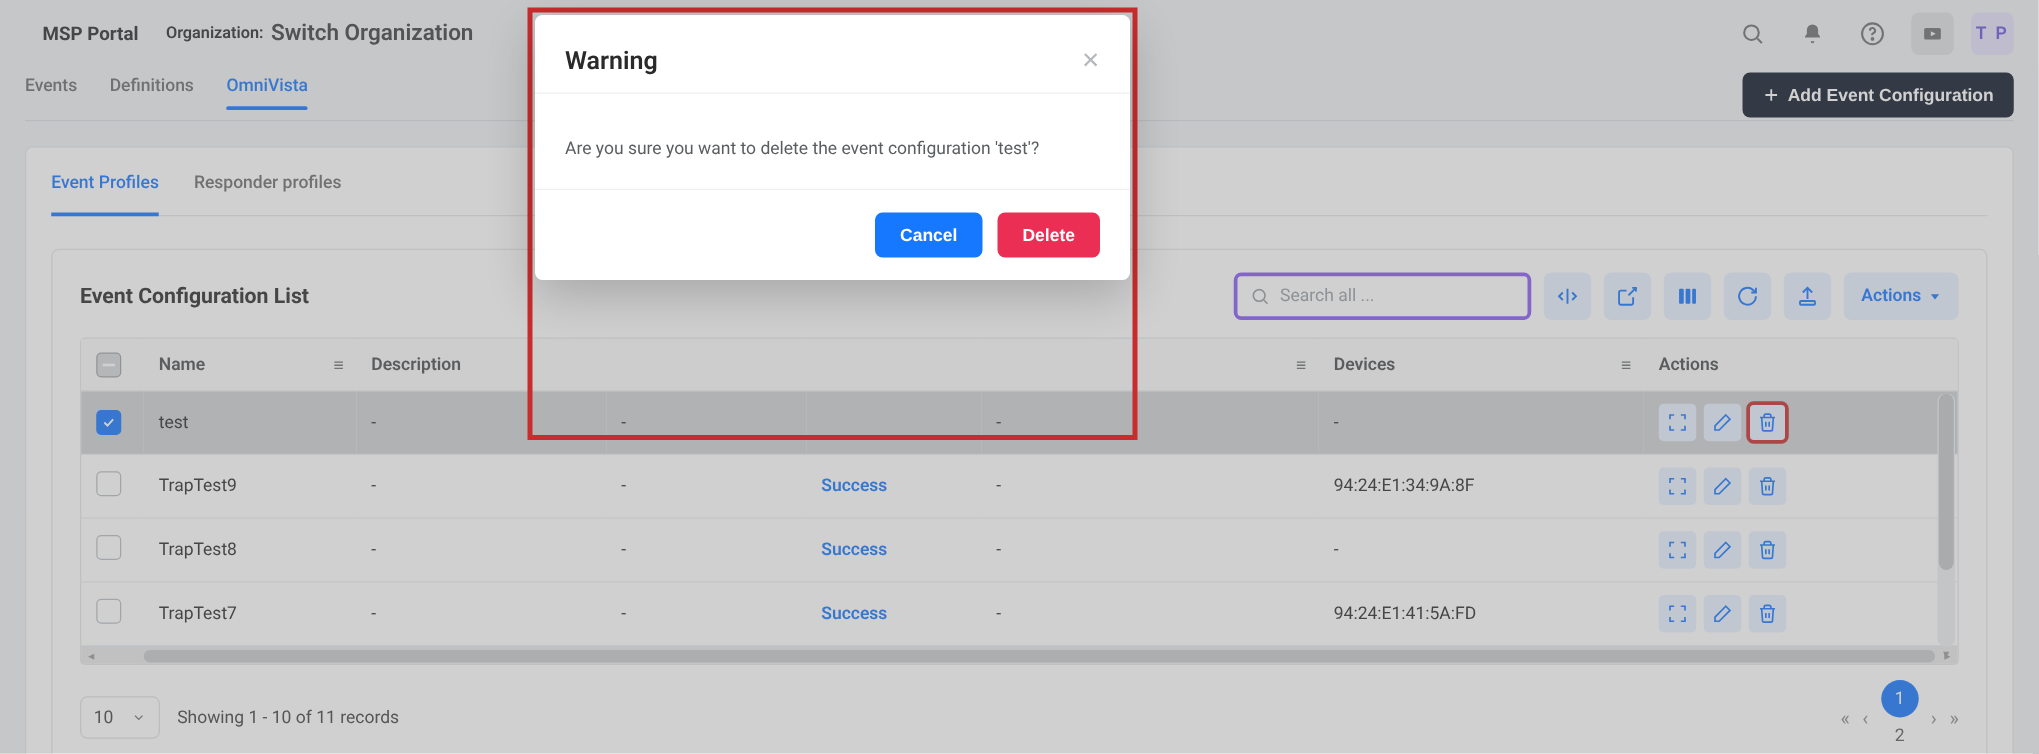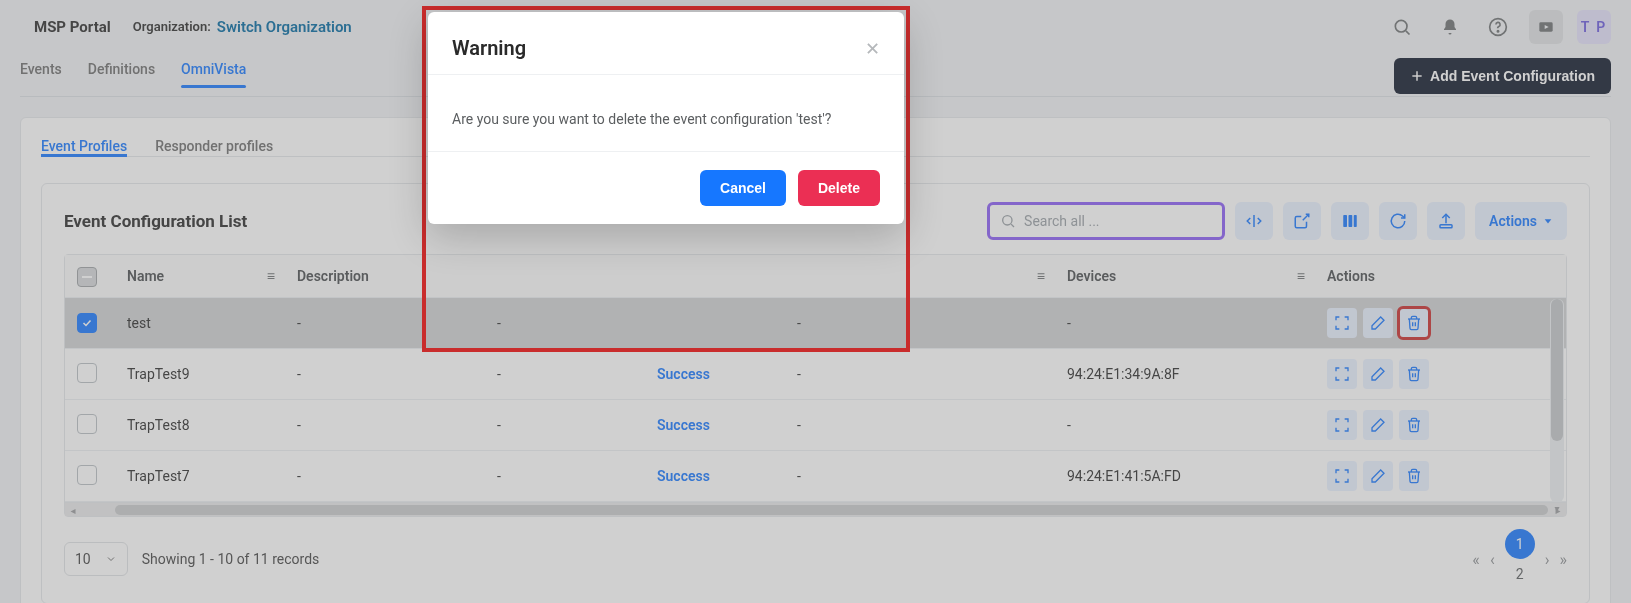--- a/index.html
+++ b/index.html
@@ -5,39 +5,39 @@
   * { box-sizing: border-box; }
   html, body { margin: 0; padding: 0; font-family: -apple-system, BlinkMacSystemFont, "Segoe UI", Roboto, Arial, sans-serif; background: #f0f2f4; color: #2c2c2c; }
   body { width: 1631px; height: 603px; position: relative; overflow: hidden; }
 
   .overlay { position: absolute; inset: 0; background: rgba(120,120,120,0.35); z-index: 5; pointer-events: none; }
 
   
   .topbar { height: 53px; display: flex; align-items: center; padding: 0 20px 0 34px; background: #f0f2f4; position: relative; }
   .brand { font-weight: 700; font-size: 15px; color: #2c2c2c; margin-right: 22px; }
   .org-label { font-size: 13px; font-weight: 600; color: #2c2c2c; margin-right: 6px; }
-  .org-link { font-size: 15px; font-weight: 600; color: #0369a1; }
+  .org-link { font-size: 18px; font-weight: 600; color: #404040; }
   .topbar-right { margin-left: auto; display: flex; align-items: center; gap: 14px; }
   .icon-btn { width: 34px; height: 34px; display: flex; align-items: center; justify-content: center; border-radius: 6px; color: #6d7072; }
   .icon-btn.box { background: #dfe1e4; }
   .avatar { width: 34px; height: 34px; border-radius: 6px; background: #e4e0fb; color: #6a59de; font-weight: 600; font-size: 14px; display: flex; align-items: center; justify-content: center; letter-spacing: 2px; }
 
   
   .tabs1 { height: 44px; display: flex; align-items: flex-end; padding: 0 20px; position: relative; }
   .tabs1-left { display: flex; gap: 26px; padding-bottom: 10px; }
   .tab1 { font-size: 14px; color: #6d6d6d; font-weight: 500; padding-bottom: 10px; position: relative; }
   .tab1.active { color: #1677ff; }
   .tab1.active::after { content: ""; position: absolute; left: 0; right: 0; bottom: -1px; height: 3px; background: #1677ff; border-radius: 2px; }
   .tabs1::after { content: ""; position: absolute; left: 20px; right: 20px; bottom: 0; height: 1px; background: #dadfe4; }
   .add-btn { margin-left: auto; margin-bottom: 3px; background: #0f172a; border: none; color: #fff; font-size: 14px; font-weight: 600; padding: 10px 16px; border-radius: 6px; display: flex; align-items: center; gap: 6px; }
 
   
   .panel { margin: 20px; background: #fff; border: 1px solid #e4e7ea; border-radius: 6px; padding: 0 20px 20px; position: relative; }
   .tabs2 { display: flex; gap: 28px; padding-top: 20px; border-bottom: 1px solid #e4e7ea; }
-  .tab2 { font-size: 14px; color: #6d6d6d; font-weight: 500; padding-bottom: 2px; position: relative; }
+  .tab2 { font-size: 14px; color: #6d6d6d; font-weight: 500; padding-bottom: 18px; position: relative; }
   .tab2.active { color: #1677ff; }
   .tab2.active::after { content: ""; position: absolute; left: 0; right: 0; bottom: -1px; height: 3px; background: #1677ff; }
 
   .card { margin-top: 26px; border: 1px solid #e4e7ea; border-radius: 6px; background: #fff; padding: 18px 22px 14px; }
   .card-head { display: flex; align-items: center; }
   .card-title { font-size: 17px; font-weight: 700; color: #2b2b2b; }
   .card-tools { margin-left: auto; display: flex; align-items: center; gap: 10px; }
   .search { width: 238px; height: 38px; border: 3px solid #8b5cf6; border-radius: 6px; display: flex; align-items: center; padding: 0 10px; color: #9aa0a6; font-size: 14px; gap: 8px; }
   .tool { width: 38px; height: 38px; border-radius: 6px; background: #e9f1ff; display: flex; align-items: center; justify-content: center; color: #1677ff; }
   .actions-dd { height: 38px; border-radius: 6px; background: #e9f1ff; color: #1677ff; font-weight: 600; font-size: 14px; padding: 0 14px; display: flex; align-items: center; gap: 6px; }

